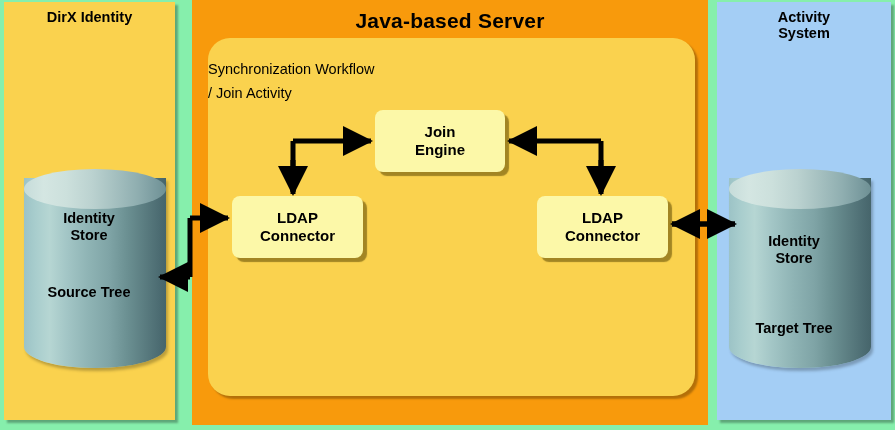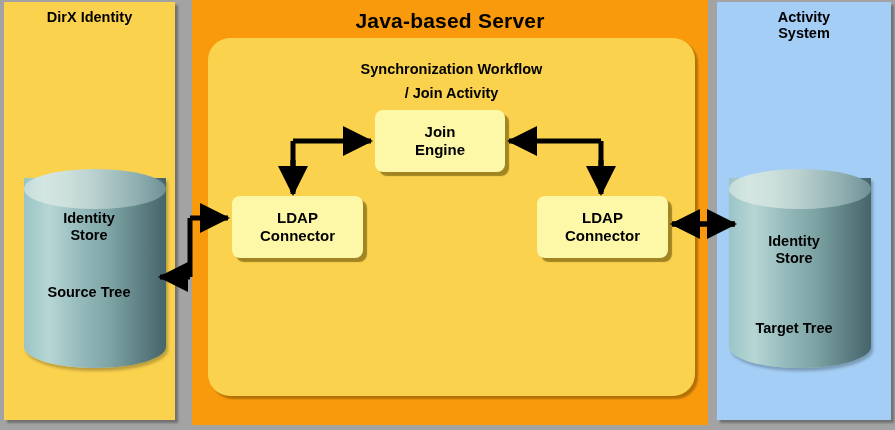--- a/index.html
+++ b/index.html
@@ -7,21 +7,21 @@
     padding: 0;
     background: #ffffff;
   }
   body {
     font-family: "Liberation Sans", sans-serif;
   }
   #canvas {
     position: relative;
     width: 895px;
     height: 430px;
-    background: #a3a3a3;
+    background: #86efac;
     overflow: hidden;
   }
 
   
   .panel {
     position: absolute;
     box-sizing: border-box;
     box-shadow: 3px 3px 2px rgba(0,0,0,0.30);
   }
   .panel-title {
@@ -83,22 +83,21 @@
     height: 358px;
     background: #FAD24E;
     border-radius: 22px;
     box-shadow: 3px 3px 2px rgba(0,0,0,0.28);
   }
   #panel-workflow .wf-title {
     position: absolute;
     left: 0;
     right: 0;
     top: 20px;
-    text-align: center;
-    font-weight: bold;
+    font-weight: normal;
     font-size: 14.5px;
     color: #000000;
     line-height: 1.65;
   }
 
   
   .node {
     position: absolute;
     box-sizing: border-box;
     background: #FCF8A8;

